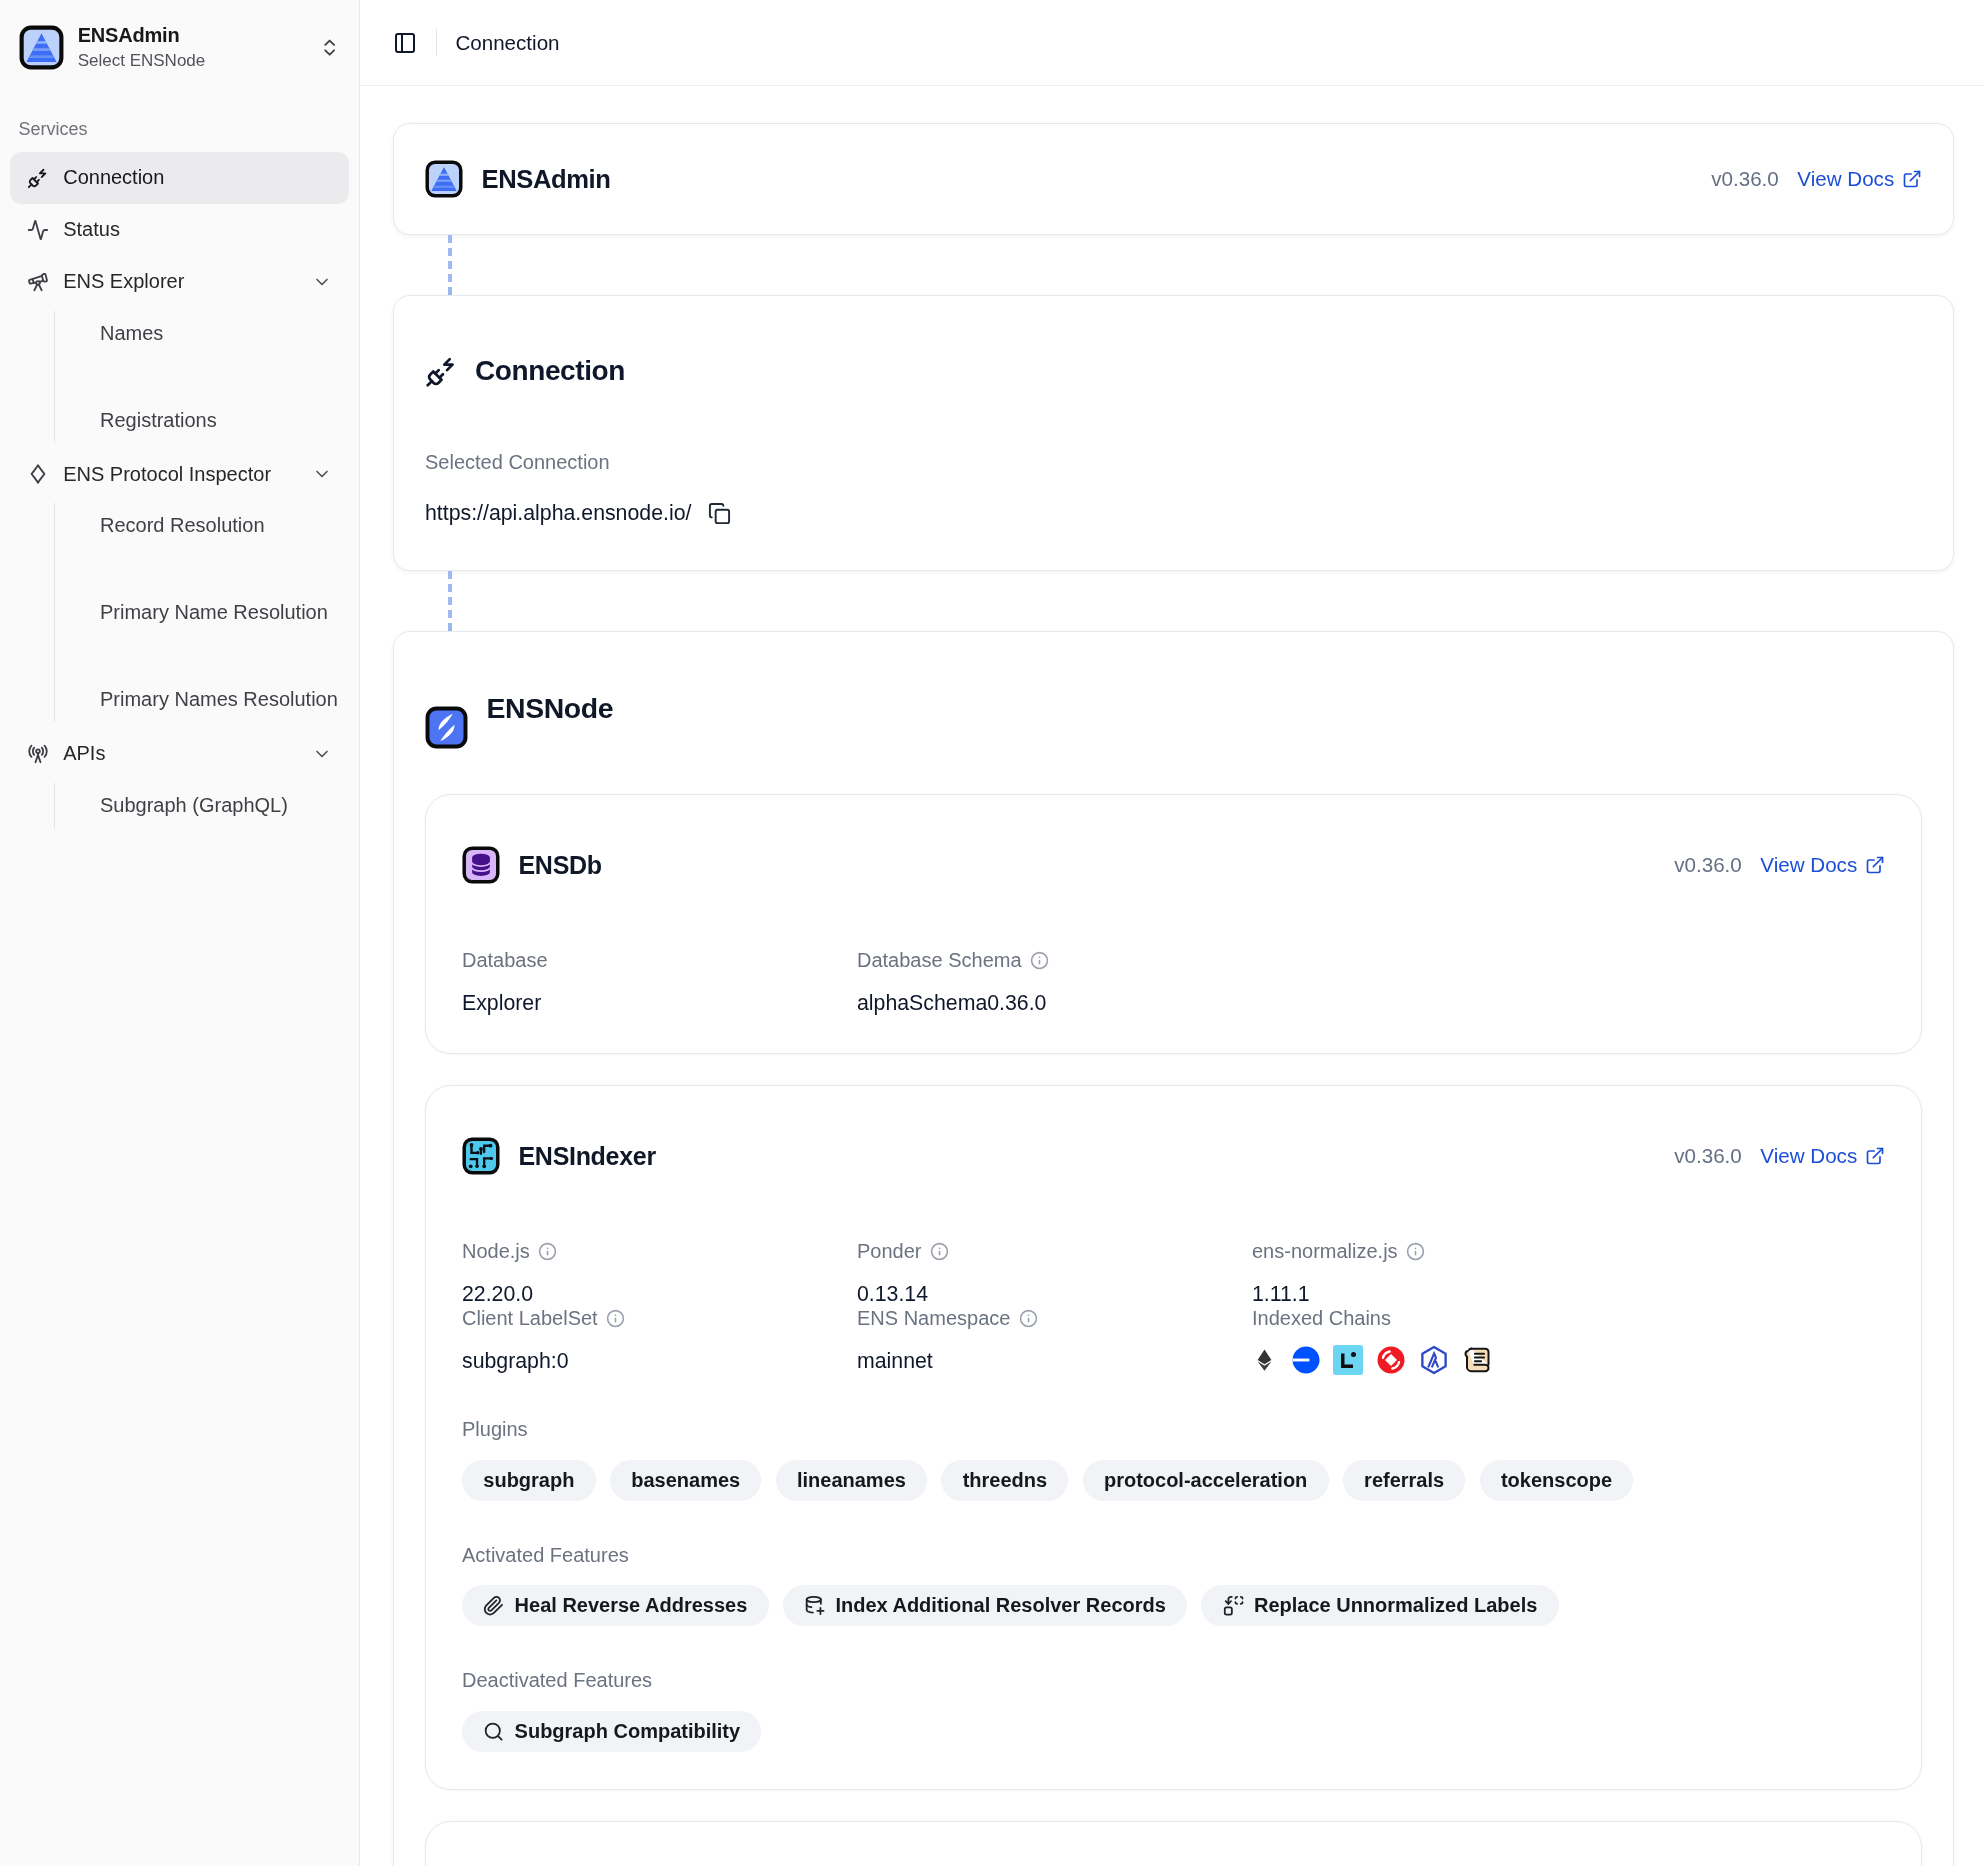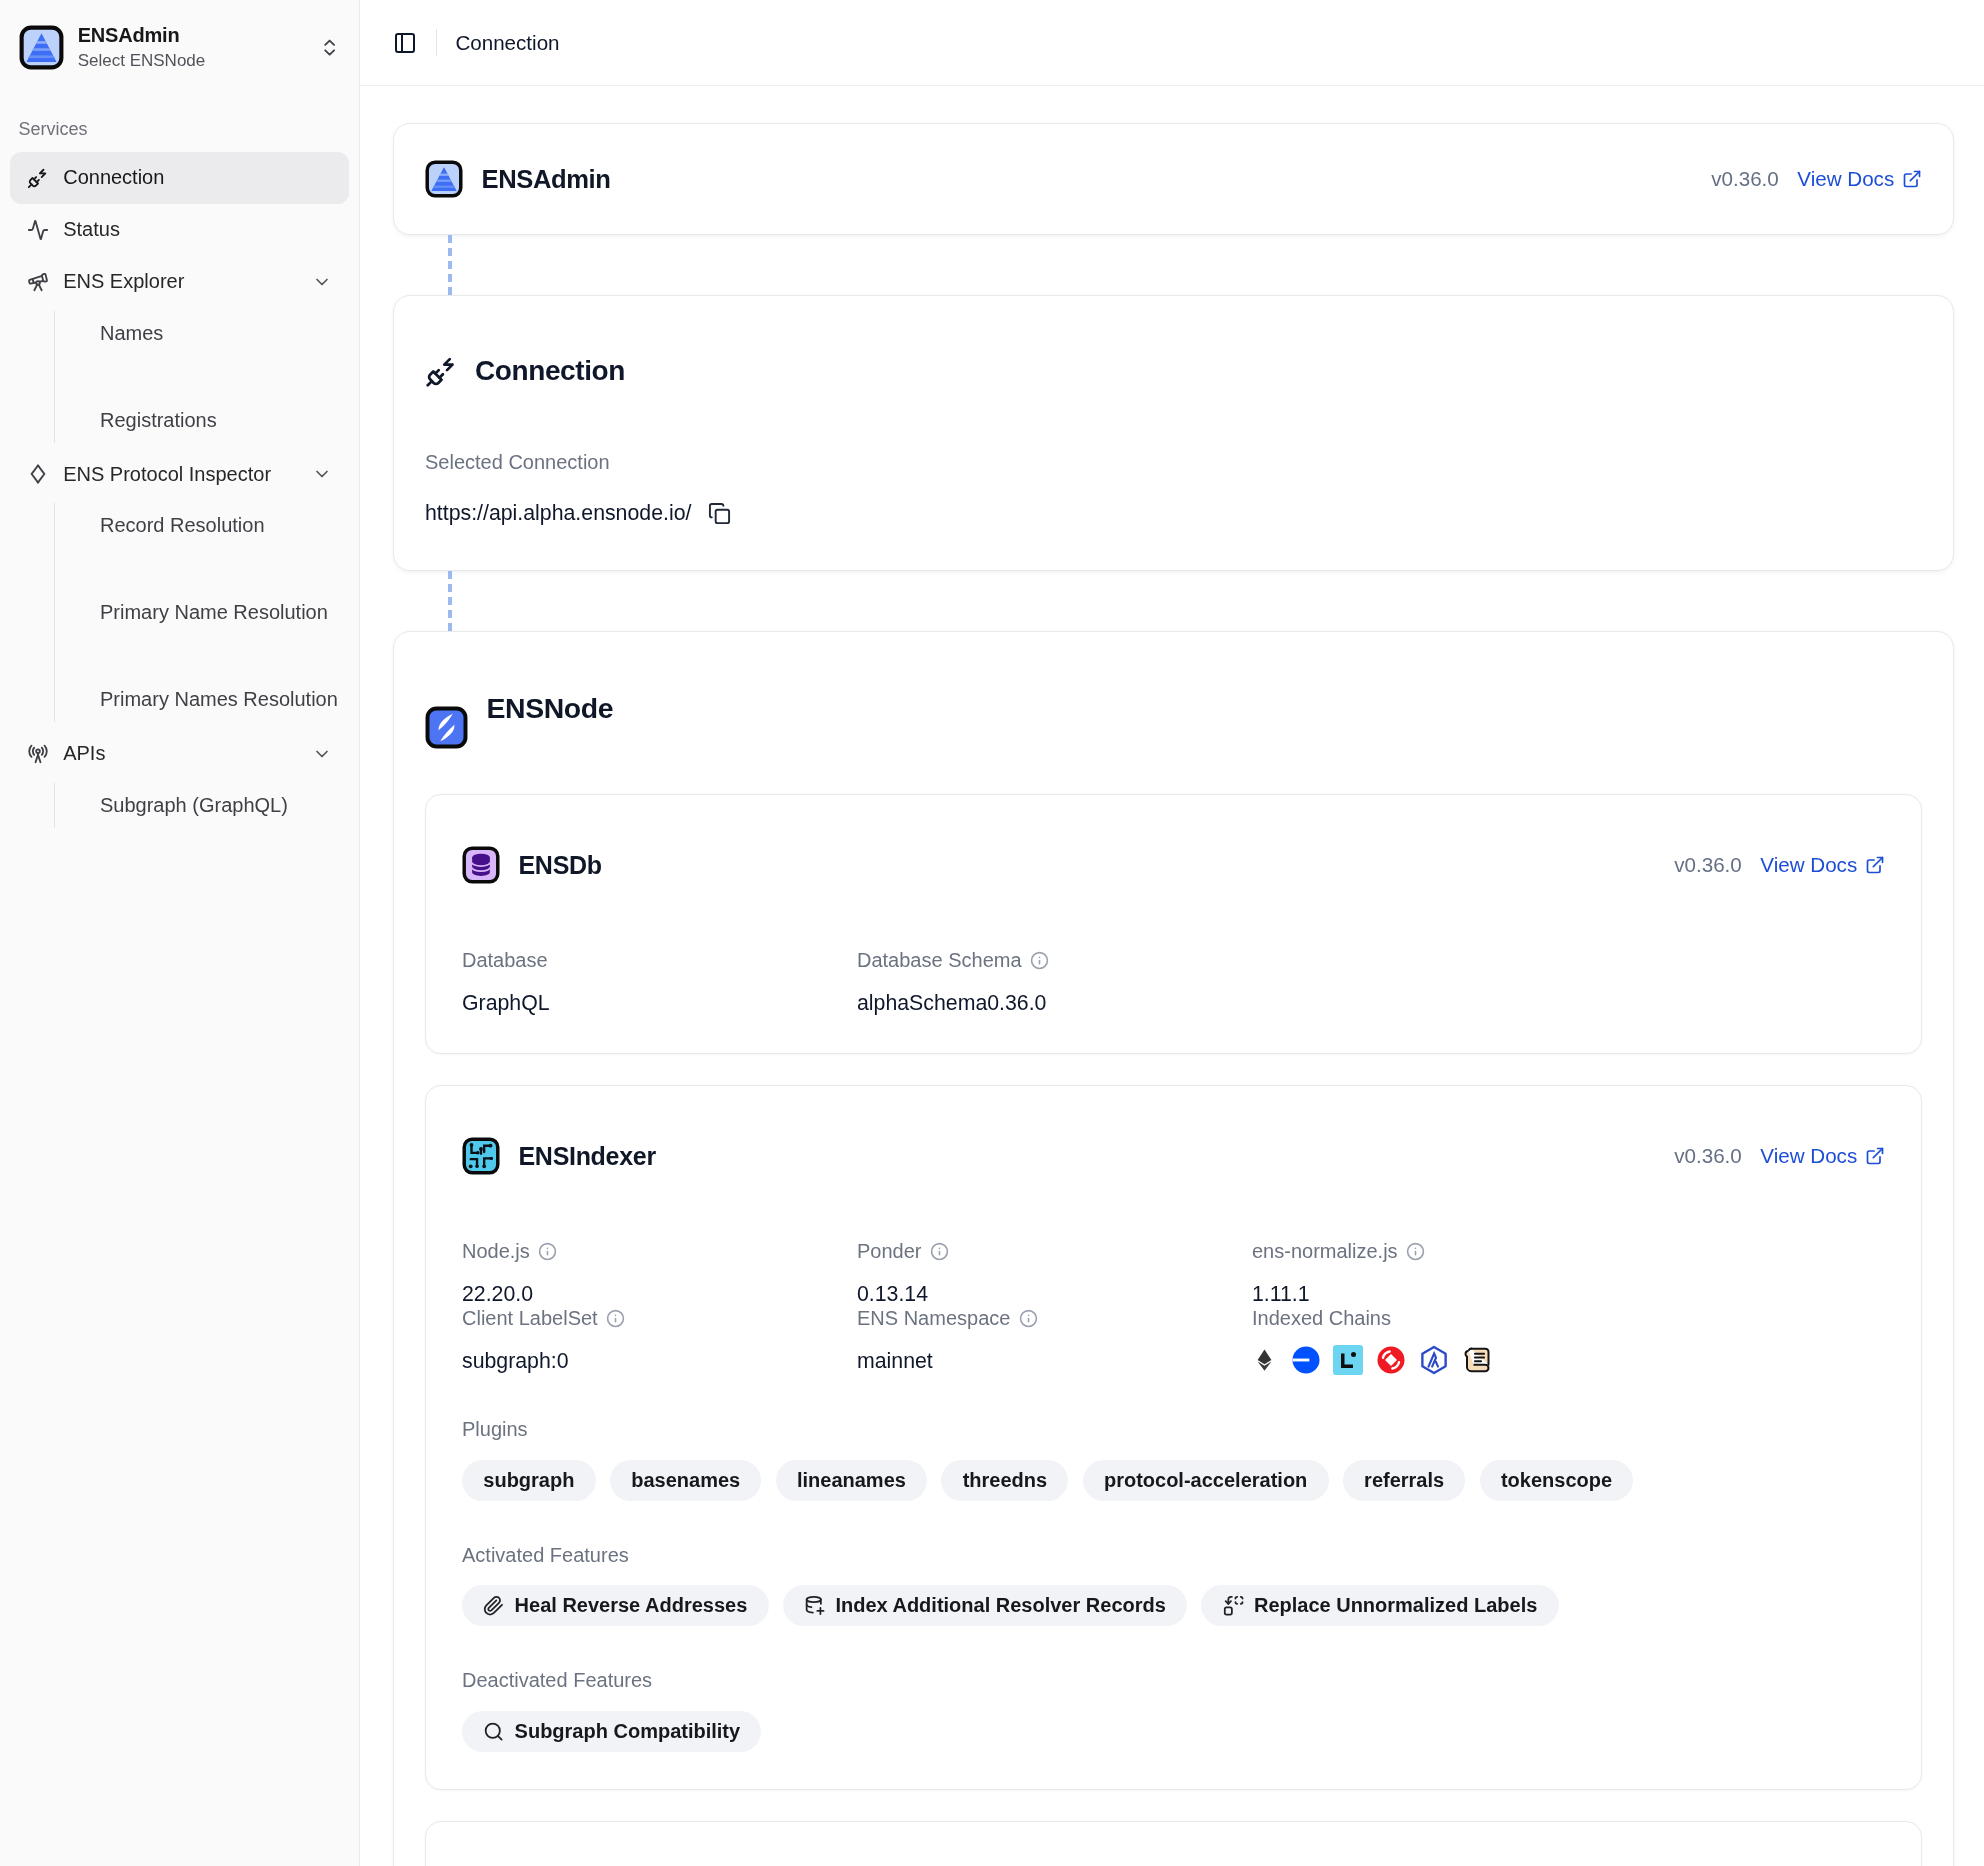--- a/index.html
+++ b/index.html
@@ -62,21 +62,21 @@
 
   .conn-label { margin-top:41px; }
   .url-row { margin-top:27px; display:flex; align-items:center; gap:17px; }
   .url-text { font-size:21.3px; color:#0f172a; }
   .copy-ic { width:23px; height:23px; color:#1f2937; cursor:pointer; }
 
   .ensnode-card { margin-top:0; padding:36px 31px 33px; }
   .ensnode-head { display:flex; align-items:flex-end; gap:18.5px; }
   .ensnode-title { font-size:28.4px; font-weight:700; letter-spacing:-0.4px; }
 
-  .subcard { border:1.4px solid #e7e9ee; border-radius:16px; background:#fff; box-shadow:0 0.7px 2.8px rgba(16,24,40,.04); padding:31px 36px 37px; }
+  .subcard { border:1.4px solid #e7e9ee; border-radius:26px; background:#fff; box-shadow:0 0.7px 2.8px rgba(16,24,40,.04); padding:31px 36px 37px; }
   .subcard-head { display:flex; align-items:center; justify-content:space-between; }
   .subcard-title { font-size:25px; font-weight:700; letter-spacing:-0.3px; }
   .subcards { margin-top:45px; display:flex; flex-direction:column; gap:31px; }
 
   .fields-grid { display:grid; grid-template-columns:395px 395px 1fr; margin-top:44px; align-items:start; }
 
   .chains { display:flex; align-items:center; gap:12.8px; margin-top:15.6px; }
   .chain-ic { width:30px; height:30px; }
   .chain-ic.eth { width:23px; margin:0 1.4px; }
 
@@ -297,21 +297,21 @@
                       <path d="M18 13v6a2 2 0 0 1-2 2H5a2 2 0 0 1-2-2V8a2 2 0 0 1 2-2h6"></path>
                     </svg>
                 </a>
               </div>
             </div>
             <div class="fields-grid">
               <div class="field">
                 <div class="field-label">
                     <span>Database</span>
                   </div>
-                <div class="field-value">GraphQL</div>
+                <div class="field-value">Explorer</div>
               </div>
               <div class="field">
                 <div class="field-label">
                     <span>Database Schema</span>
                   <svg class="info-ic icon-stroke" viewBox="0 0 24 24">
                       <circle cx="12" cy="12" r="10"></circle>
                       <path d="M12 16v-4"></path>
                       <path d="M12 8h.01"></path>
                     </svg>
                 </div>

